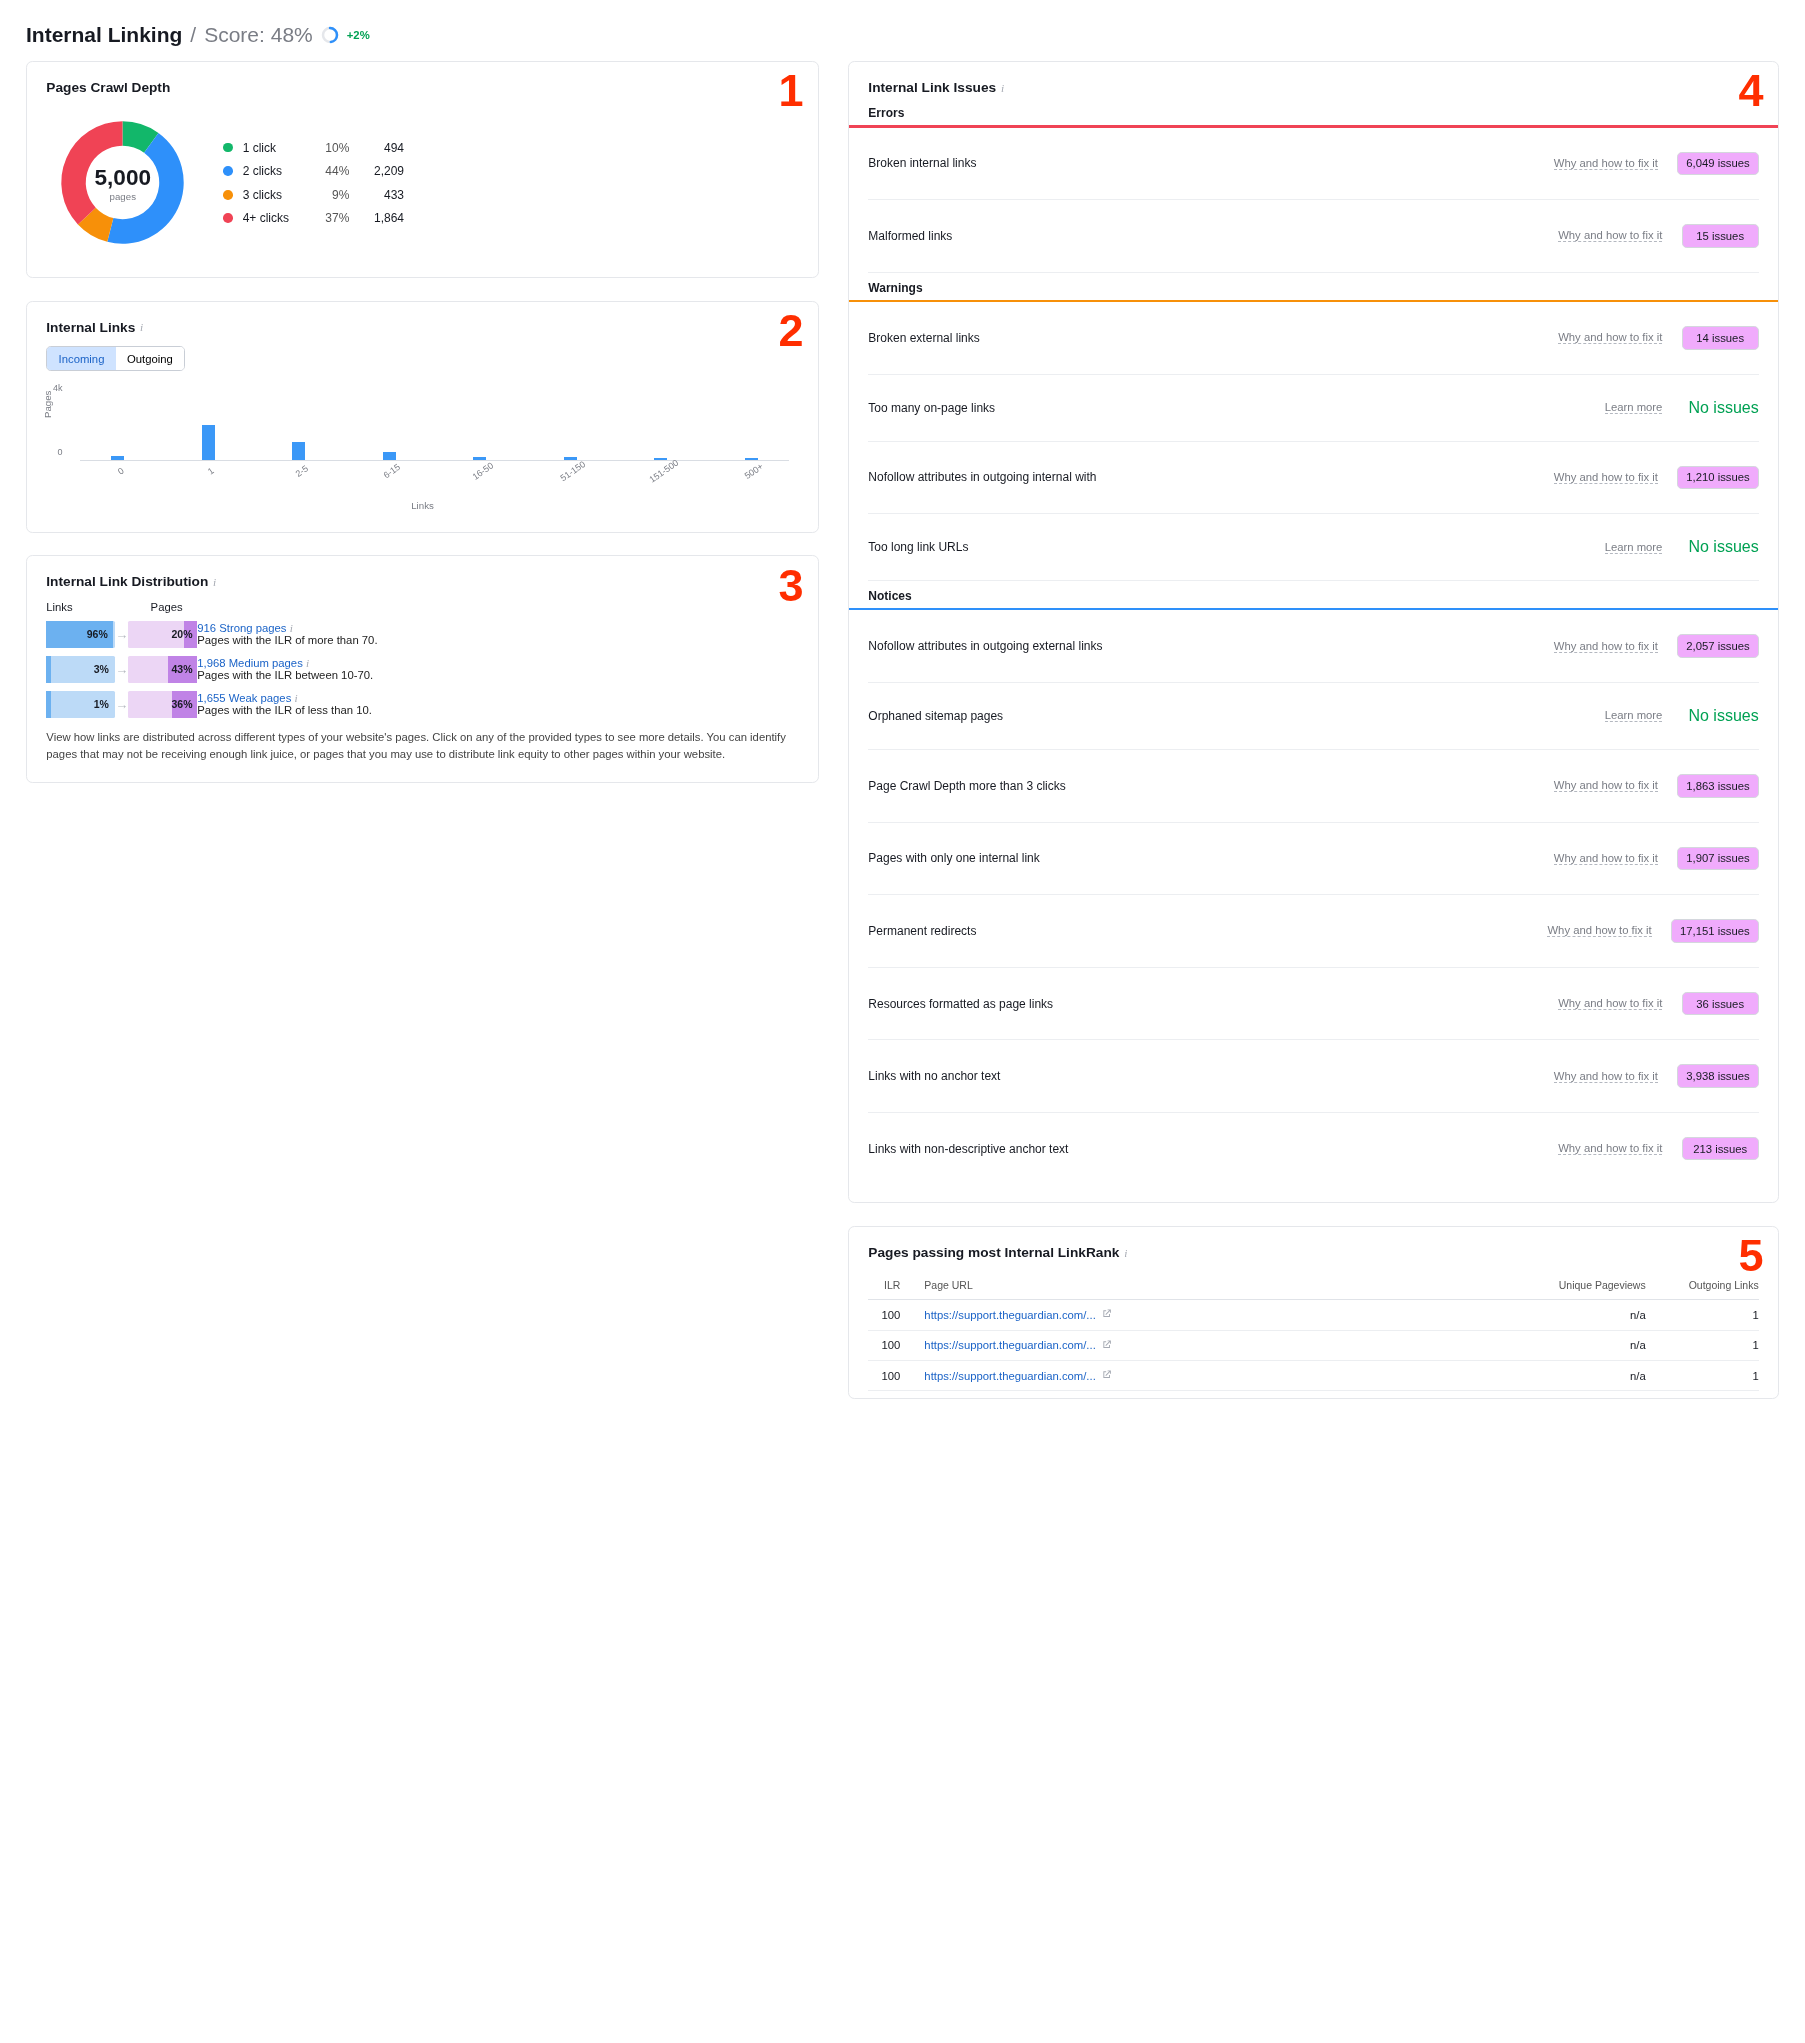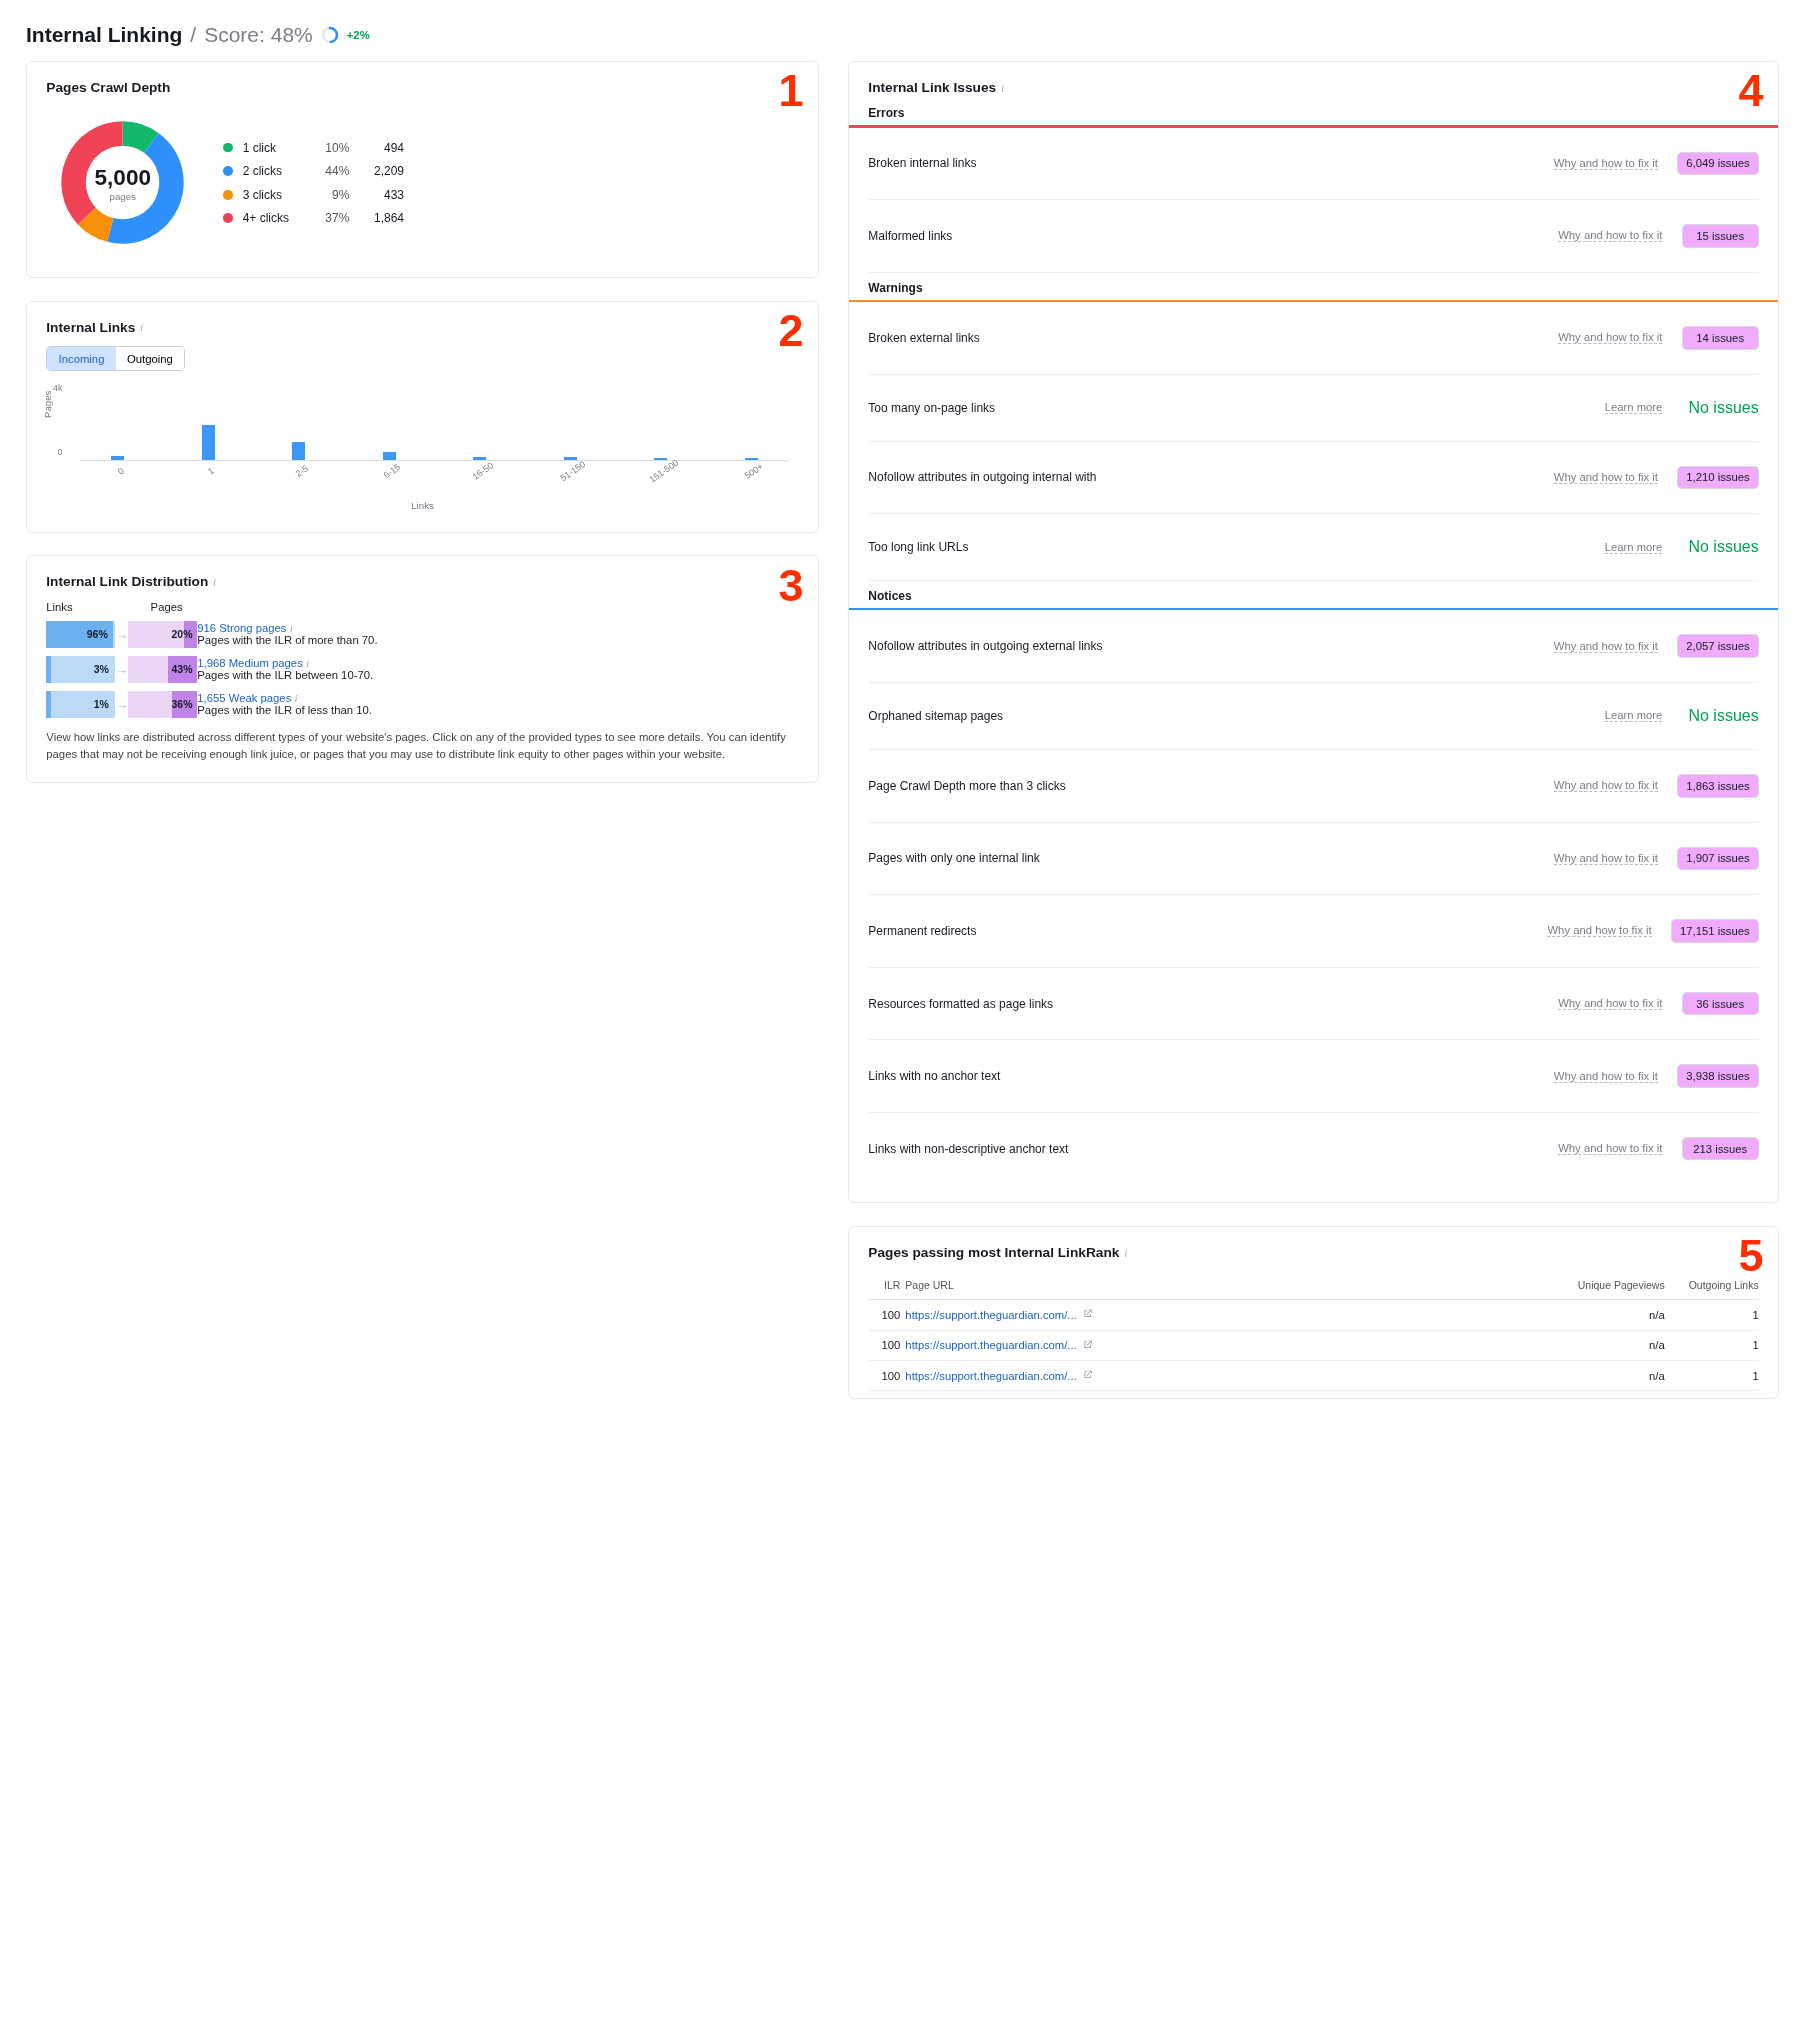--- a/index.html
+++ b/index.html
@@ -68,21 +68,21 @@
 .section-head { font-size:12px; font-weight:700; margin:8px 0 4.8px 0; }
 .sect-sep { height:2.4px; margin:4.8px -19.3px 0 -19.3px; }
 .issue-row { display:flex; align-items:center; padding:24px 0; border-bottom:0.8px solid #eceef1; gap:8px; }
 .issue-row:last-child { border-bottom:none; }
 .issue-name { flex:1; font-size:12px; }
 .issue-link { color:#7a7d85; text-decoration:none; border-bottom:0.8px dashed #b4b8c0; font-size:11.3px; margin-right:11.3px; white-space:nowrap; }
 .issue-count { display:inline-block; min-width:77px; text-align:center; padding:4.8px 8px; border:0.8px solid #d4d7dd; border-radius:4.8px; font-size:11.3px; background:#f0abfc; }
 .no-issues { color:#00a153; font-size:16px; min-width:77px; text-align:right; display:inline-block; font-weight:500;}
 
 
-.lr-head, .lr-row { display:flex; gap:5px; padding:8px 0; border-bottom:0.8px solid #eceef1; font-size:11.3px; align-items:center;}
+.lr-head, .lr-row { display:flex; gap:24px; padding:8px 0; border-bottom:0.8px solid #eceef1; font-size:11.3px; align-items:center;}
 .lr-head { color:#555; font-size:10.5px; border-bottom:0.8px solid #e0e3e8; }
 .lr-c1 { width:32px; text-align:right; }
 .lr-c2 { flex:1; display:flex; align-items:center; gap:4.8px;}
 .lr-c2 a { color:#1b63c7; text-decoration:none; }
 .ext { color:#a6aab3; }
 .lr-c3 { width:113px; text-align:right; }
 .lr-c4 { width:89px; text-align:right; }
 </style>
 </head>
 <body>

